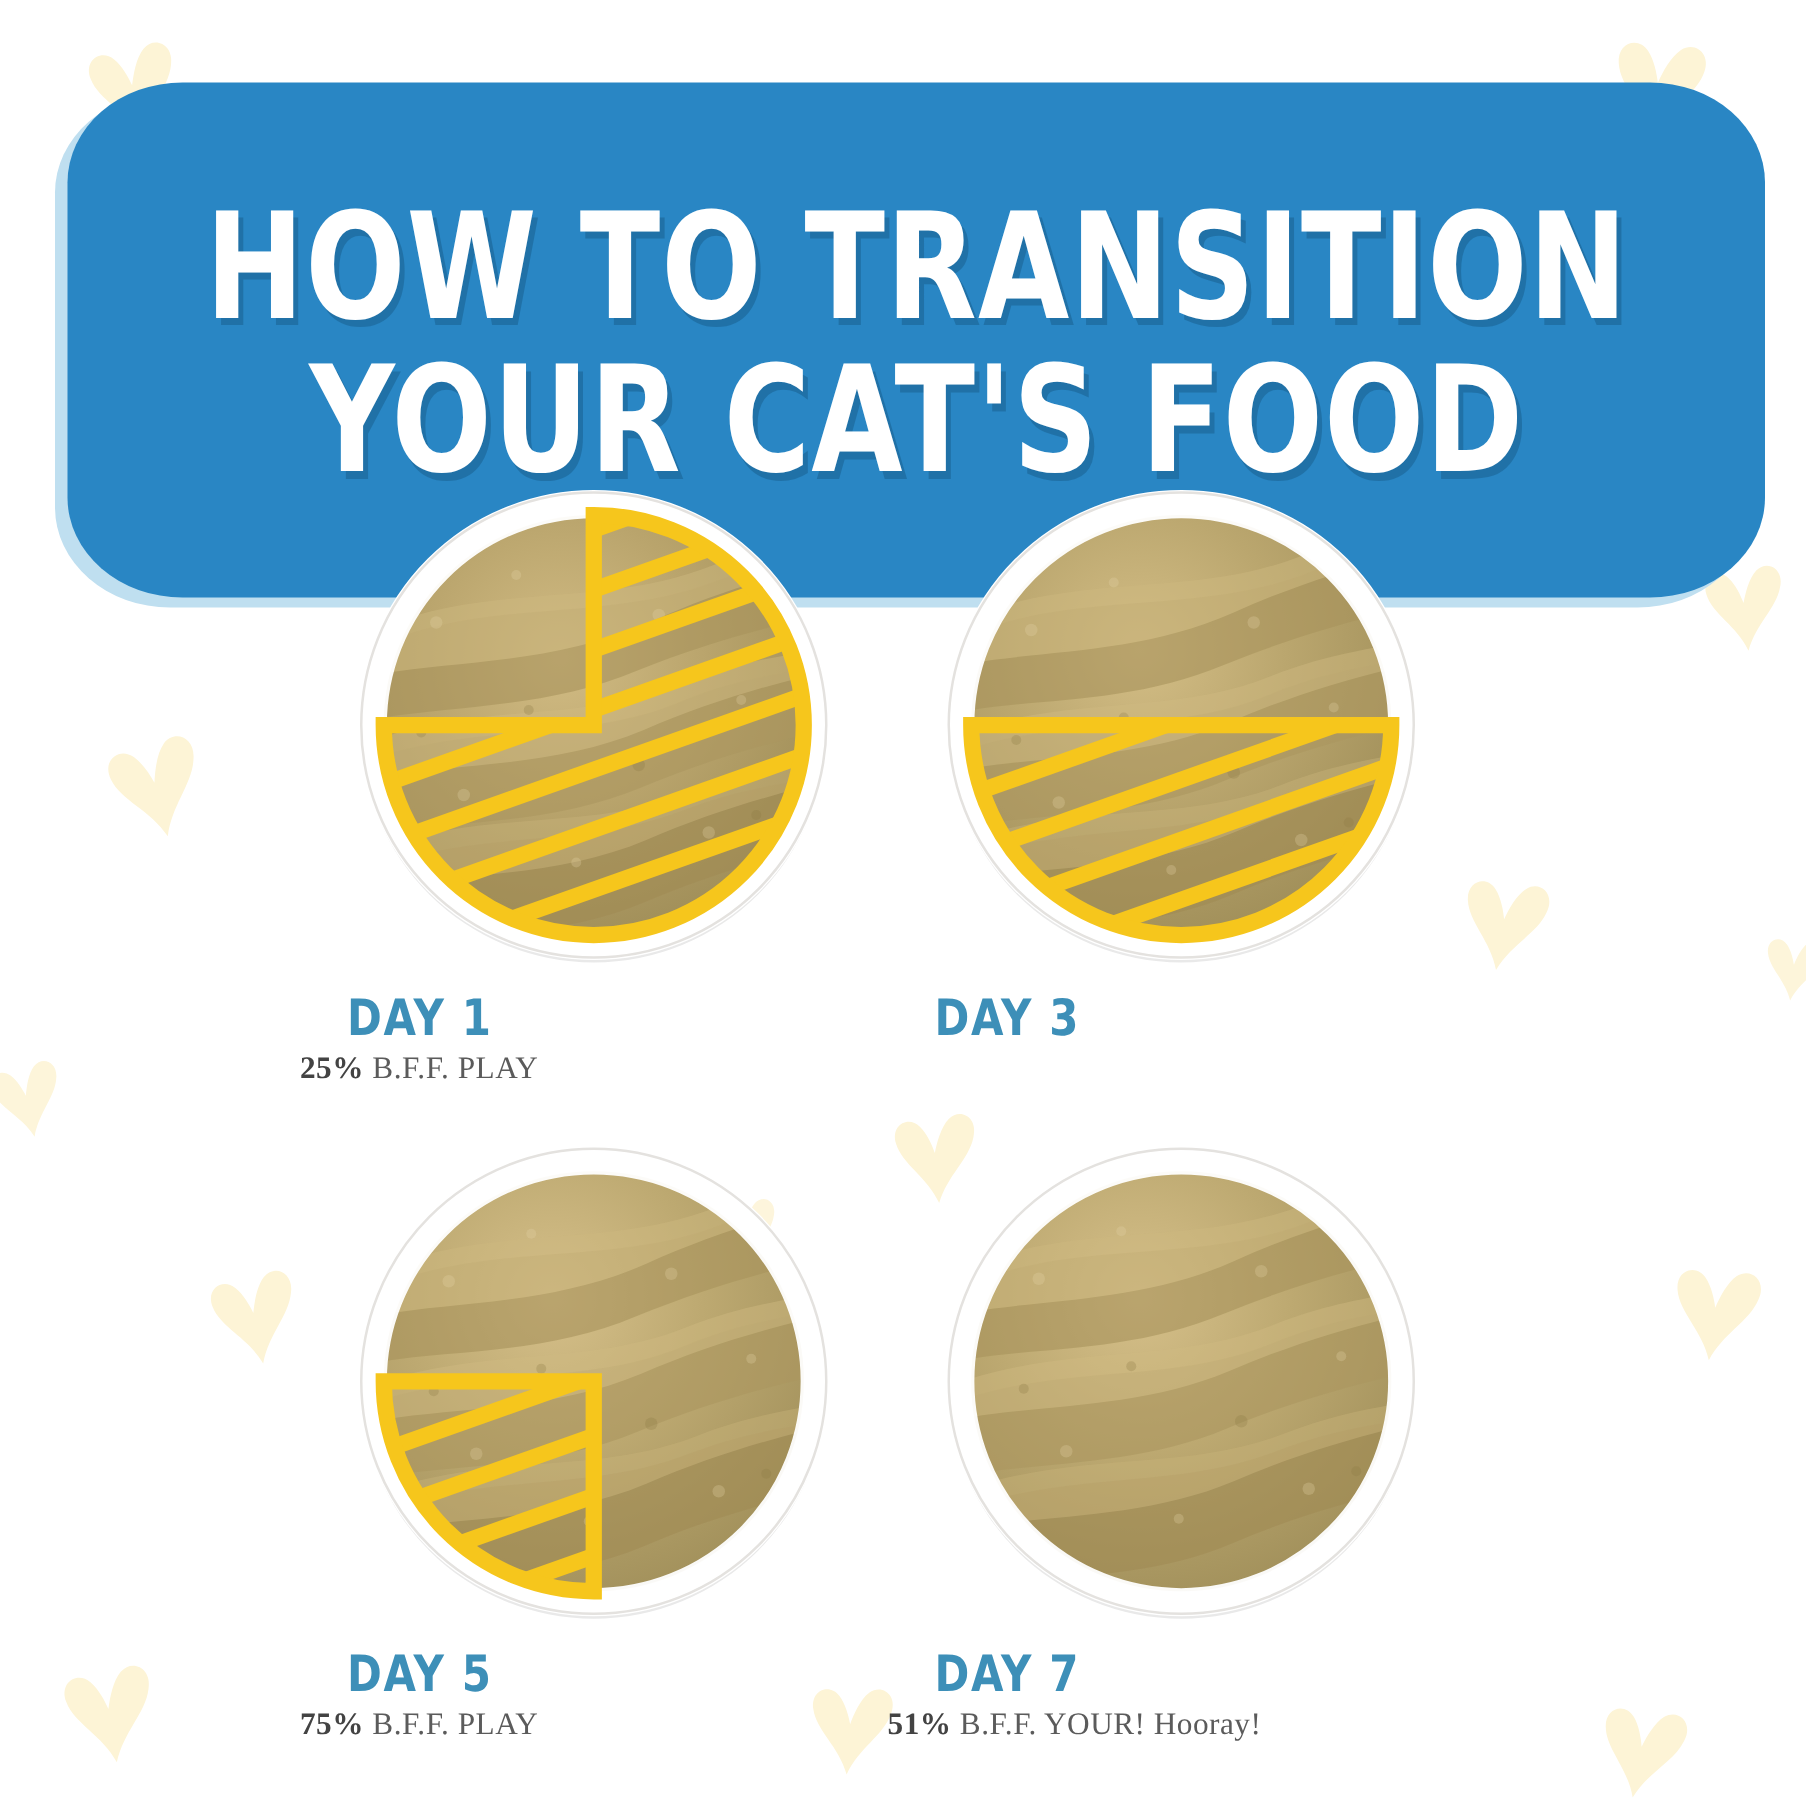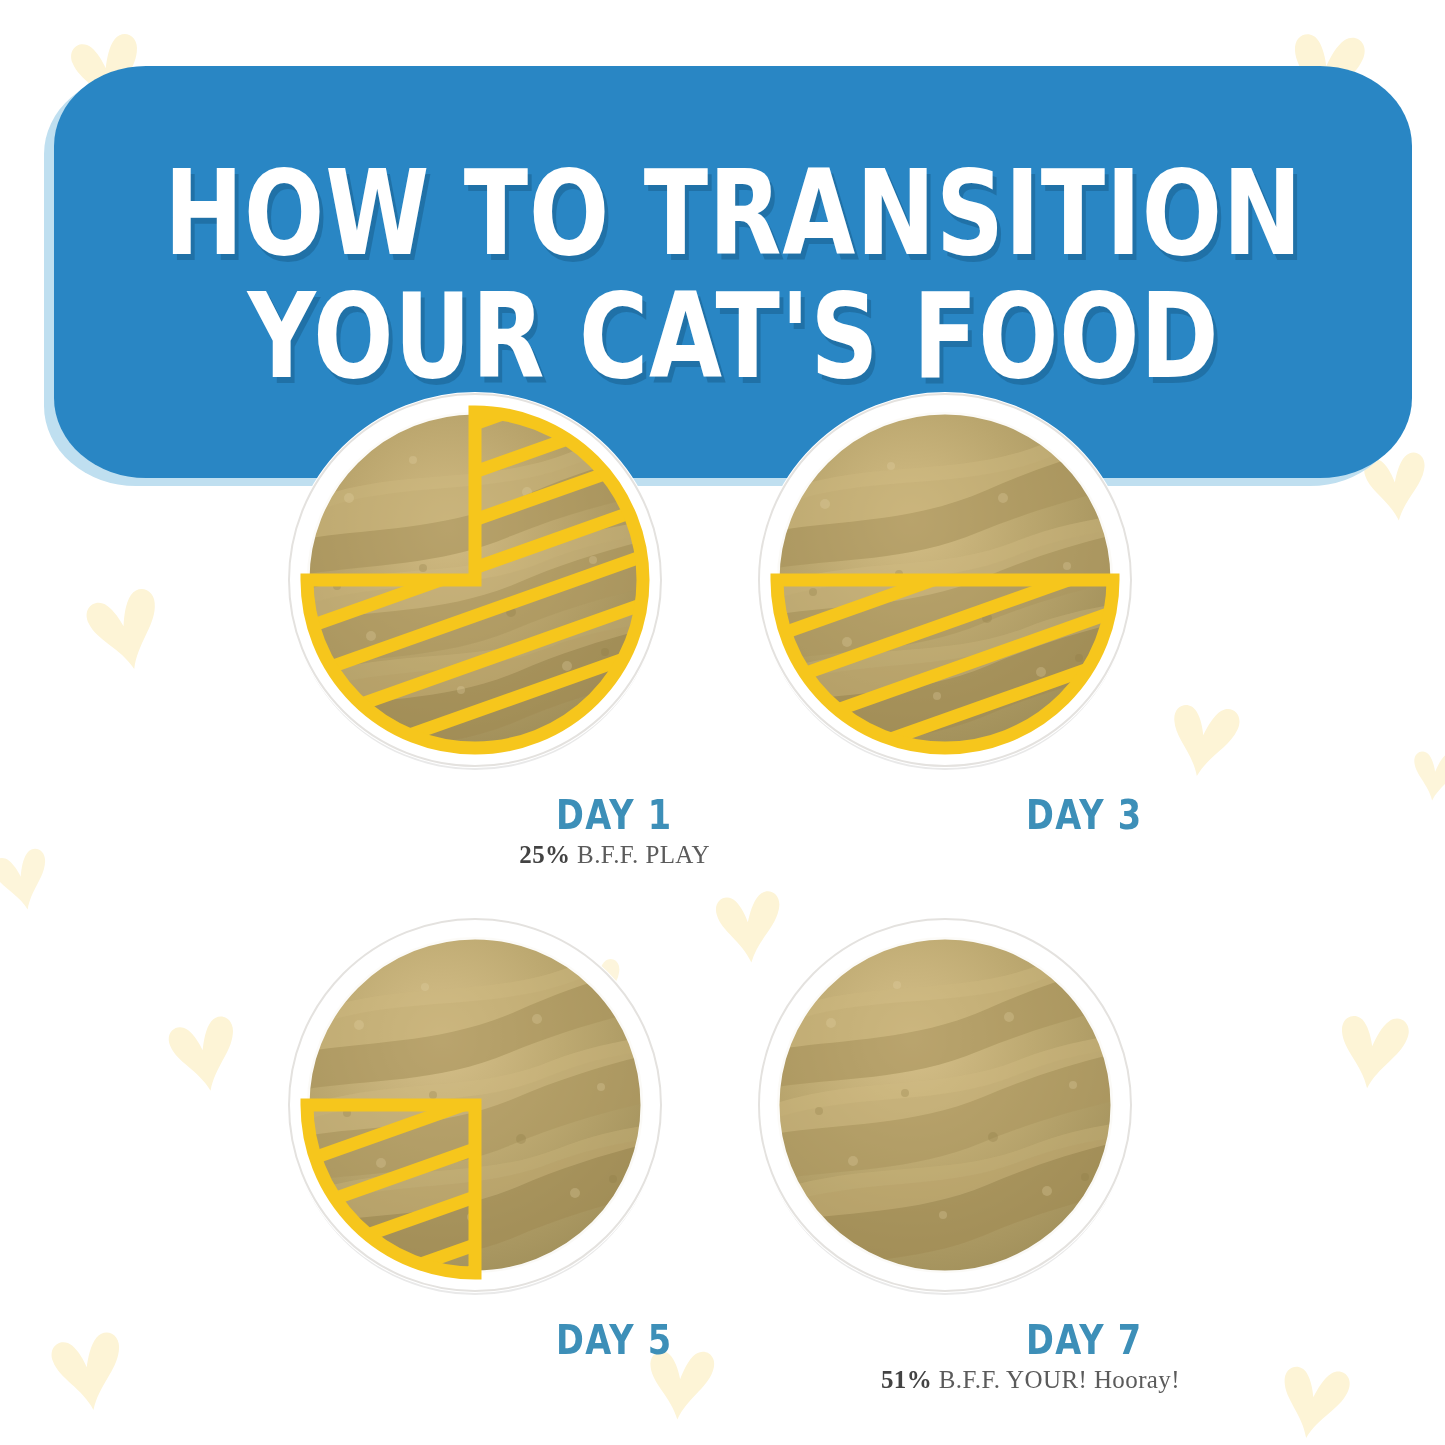--- a/index.html
+++ b/index.html
@@ -80,21 +80,21 @@
 
   
   .bowls {
     position: absolute;
     inset: 0;
     z-index: 3;
   }
   .bowl-cell {
     position: absolute;
     width: 470px;
-    text-align: right;
+    text-align: left;
   }
   .bowl-cell.r1c1 { left: 240px; top: 380px; }
   .bowl-cell.r1c2 { left: 710px; top: 380px; }
   .bowl-cell.r2c1 { left: 240px; top: 905px; }
   .bowl-cell.r2c2 { left: 710px; top: 905px; }
 
   .bowl-wrap {
     position: relative;
     width: 400px;
     height: 400px;
@@ -372,20 +372,21 @@
               <line x1="-60" y1="432" x2="470" y2="244"></line>
               <line x1="-60" y1="480" x2="470" y2="292"></line>
               <line x1="-60" y1="528" x2="470" y2="340"></line>
               <line x1="-60" y1="576" x2="470" y2="388"></line>
             </g>
           </g>
           <path d="M200 200 L32 200 A168 168 0 0 0 200 368 Z" fill="none" stroke="#f6c61c" stroke-width="13" stroke-linejoin="miter"></path>
         </svg>
       </div>
       <div class="day-label">DAY 5</div>
+      <div class="mix-label"><span class="pct">75%</span><span> B.F.F. PLAY</span></div>
     </div>
 
     <div class="bowl-cell r2c2">
       <div class="bowl-wrap">
         <svg class="bowl-svg" viewBox="0 0 400 400">
           <defs>
             <clipPath id="foodClip7">
                 <circle cx="200" cy="200" r="168"></circle>
               </clipPath>
             <radialGradient id="foodGrad7" cx="40%" cy="30%" r="80%">

